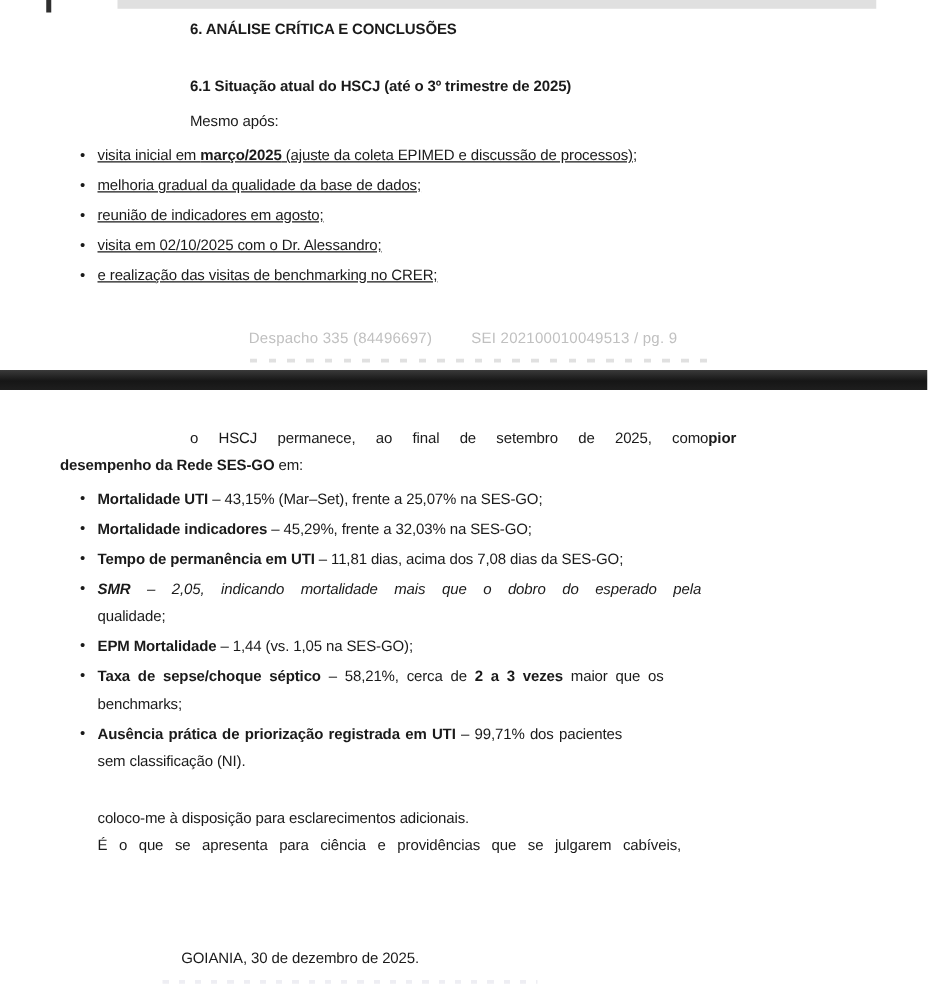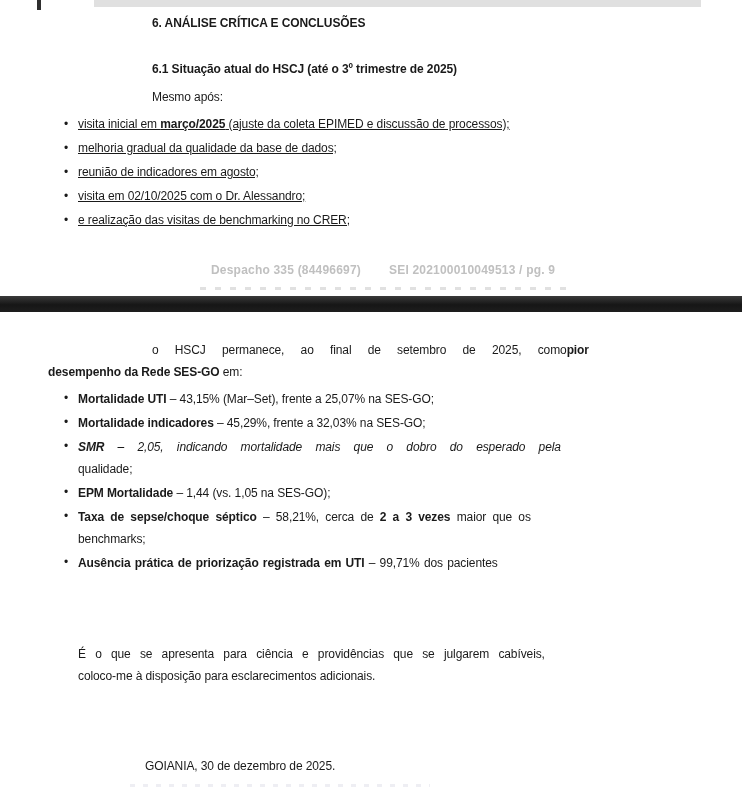--- a/index.html
+++ b/index.html
@@ -40,21 +40,21 @@
   .ln{line-height:22px;white-space:nowrap;}
 
   
   .ws1{word-spacing:1px;}
   .ws3{word-spacing:3px;}
   .ws6{word-spacing:6px;}
   .ws10{word-spacing:10px;font-style:italic;}
   .ws13{word-spacing:13px;}
 
   
-  .footer{top:263px;left:12px;width:588px;height:14px;font-size:12px;color:var(--footer-text);letter-spacing:0.2px;font-weight:bold;}
+  .footer{top:263px;left:0;width:588px;height:14px;font-size:12px;color:var(--footer-text);letter-spacing:0.2px;}
   .footer .doc{position:absolute;left:199px;top:0;}
   .footer .sei{position:absolute;left:377px;top:0;}
 
   
   .pre-sep-marks{left:200px;top:287px;width:370px;height:3px;opacity:.45;
     background:repeating-linear-gradient(90deg, rgba(120,120,120,.5) 0 6px, transparent 6px 15px);}
   .bottom-marks{left:130px;top:784px;width:300px;height:3px;opacity:.25;
     background:repeating-linear-gradient(90deg, rgba(120,120,160,.5) 0 5px, transparent 5px 13px);}
 
   
@@ -102,37 +102,41 @@
   </div>
 
   <ul class="abs fs list2">
     <li>
       <div class="ln"><span class="b">Mortalidade UTI</span><span> – 43,15% (Mar–Set), frente a 25,07% na SES-GO;</span></div>
     </li>
     <li>
       <div class="ln"><span class="b">Mortalidade indicadores</span><span> – 45,29%, frente a 32,03% na SES-GO;</span></div>
     </li>
     <li>
+      <div class="ln"><span class="b">Tempo de permanência em UTI</span><span> – 11,81 dias, acima dos 7,08 dias da SES-GO;</span></div>
+    </li>
+    <li>
       <div class="ln ws10"><span class="b">SMR</span><span> – 2,05, indicando mortalidade mais que o dobro do esperado pela</span></div>
       <div class="ln"><span>qualidade;</span></div>
     </li>
     <li>
       <div class="ln"><span class="b">EPM Mortalidade</span><span> – 1,44 (vs. 1,05 na SES-GO);</span></div>
     </li>
     <li>
       <div class="ln ws3"><span class="b">Taxa de sepse/choque séptico</span><span> – 58,21%, cerca de </span><span class="b">2 a 3 vezes</span><span> maior que os</span></div>
       <div class="ln"><span>benchmarks;</span></div>
     </li>
     <li>
       <div class="ln ws1"><span class="b">Ausência prática de priorização registrada em UTI</span><span> – 99,71% dos pacientes</span></div>
+      <div class="ln"><span>sem classificação (NI).</span></div>
     </li>
   </ul>
 
   <div class="abs fs closing">
+    <div class="ln">coloco-me à disposição para esclarecimentos adicionais.</div>
     <div class="ln ws6">É o que se apresenta para ciência e providências que se julgarem cabíveis,</div>
-    <div class="ln">coloco-me à disposição para esclarecimentos adicionais.</div>
   </div>
 
   <div class="abs fs dateline">GOIANIA, 30 de dezembro de 2025.</div>
 
   <div class="abs bottom-marks"></div>
 
 </div>
 
 </body></html>

